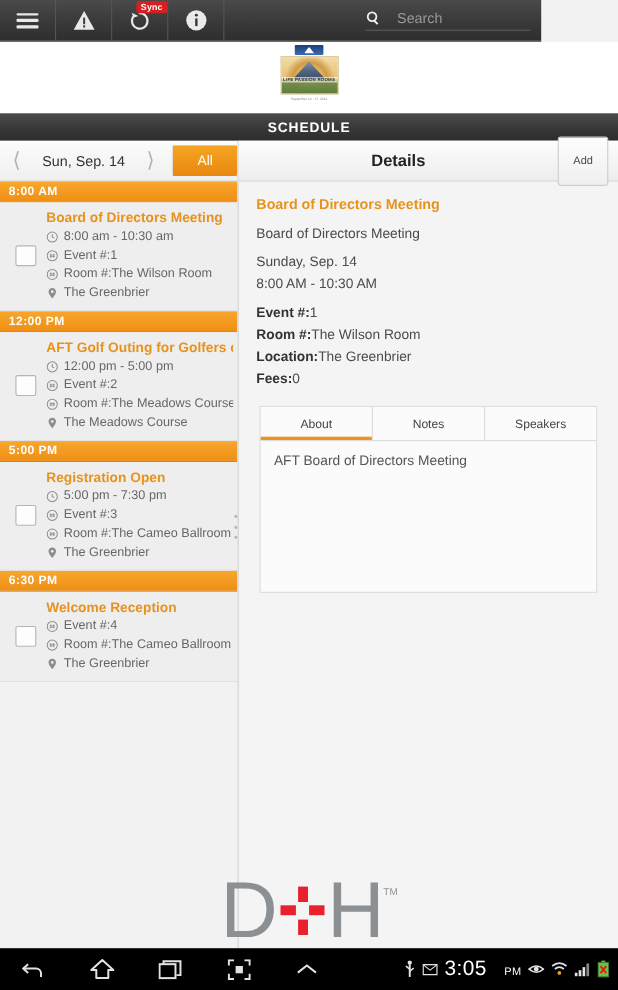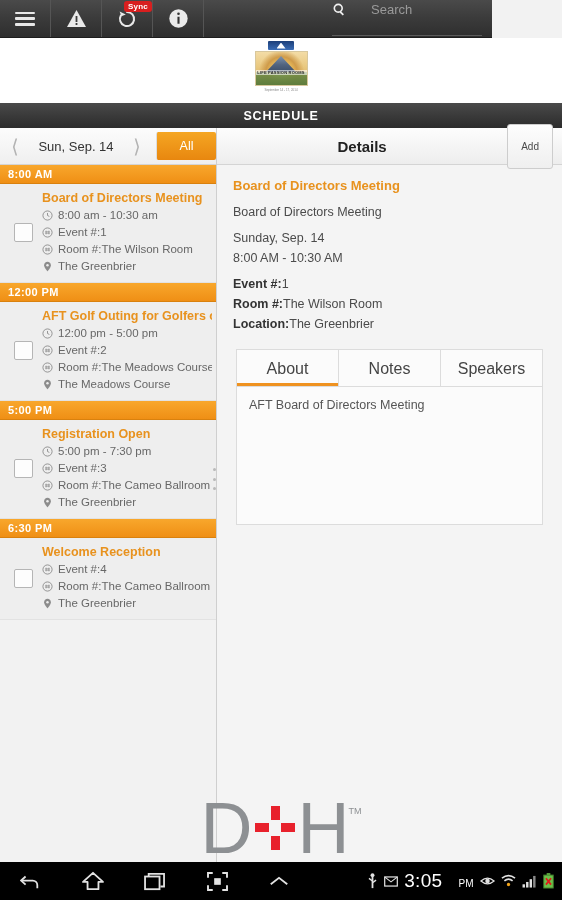--- a/index.html
+++ b/index.html
@@ -29,22 +29,22 @@
     position: absolute; top: 1px; left: 22px;
     background: #d81f1f; color: #fff; font-size: 8px; font-weight: bold;
     padding: 1px 4px 1px 4px; border-radius: 3px; line-height: 9px;
     letter-spacing: .2px;
   }
   .search-wrap {
     flex: 1; display: flex; align-items: center; justify-content: flex-end;
     padding-right: 10px;
   }
   .search-box {
-    display: flex; align-items: center; gap: 24px;
-    border-bottom: 1px solid #5b5b5b; width: 150px; padding-bottom: 18px;
+    display: flex; align-items: center; gap: 14px;
+    border-bottom: 1px solid #5b5b5b; width: 150px; padding-bottom: 3px;
   }
   .search-text { color: #9a9a9a; font-size: 13px; }
 
   
   .logo-band {
     position: absolute; top: 38px; left: 0; width: 562px; height: 65px;
     background: #ffffff; display: flex; align-items: center; justify-content: center;
   }
   .logo {
     width: 57px; height: 60px; position: relative; text-align: center;
@@ -166,21 +166,21 @@
   .details-body { padding: 13px 16px 0 16px; }
   .d-title { color: #e8921e; font-size: 13px; font-weight: bold; margin-bottom: 9px; }
   .d-line { font-size: 12.5px; color: #4b4b4b; line-height: 20px; }
   .d-gap { height: 6px; }
   .d-line b { color: #333; }
   .tabs {
     margin: 15px 3px 0 3px; display: flex;
     background: #fbfbfb; border: 1px solid #dcdcdc; border-bottom: none;
   }
   .tab {
-    flex: 1; text-align: center; font-size: 16px; color: #444;
+    flex: 1; text-align: center; font-size: 11px; color: #444;
     padding: 10px 0 8px 0; border-right: 1px solid #dcdcdc; position: relative;
   }
   .tab:last-child { border-right: none; }
   .tab.active:after {
     content: ""; position: absolute; left: 0; right: 0; bottom: 0; height: 3px;
     background: #ef9220;
   }
   .tab-content {
     margin: 0 3px; background: #fbfbfb; border: 1px solid #dcdcdc;
     height: 139px; padding: 11px 12px; font-size: 12.5px; color: #555;
@@ -450,20 +450,23 @@
       <div class="d-line">8:00 AM - 10:30 AM</div>
       <div class="d-gap"></div>
       <div class="d-line">
         <b>Event #:</b><span>1</span>
       </div>
       <div class="d-line">
         <b>Room #:</b><span>The Wilson Room</span>
       </div>
       <div class="d-line">
         <b>Location:</b><span>The Greenbrier</span>
+      </div>
+      <div class="d-line">
+        <b>Fees:</b><span>0</span>
       </div>
 
       <div class="tabs" id="detail-tabs">
           <div class="tab active">About</div>
           <div class="tab">Notes</div>
           <div class="tab">Speakers</div>
         </div>
       <div class="tab-content">AFT Board of Directors Meeting</div>
     </div>
   </div>

